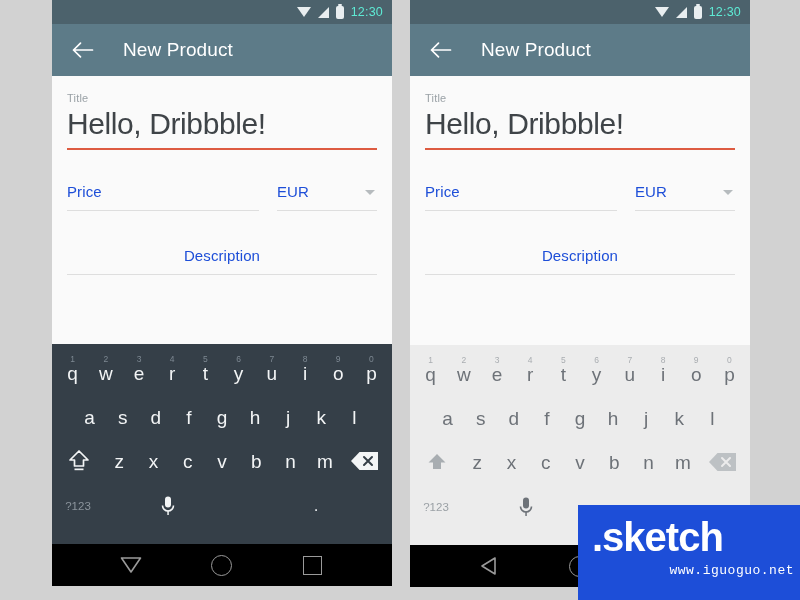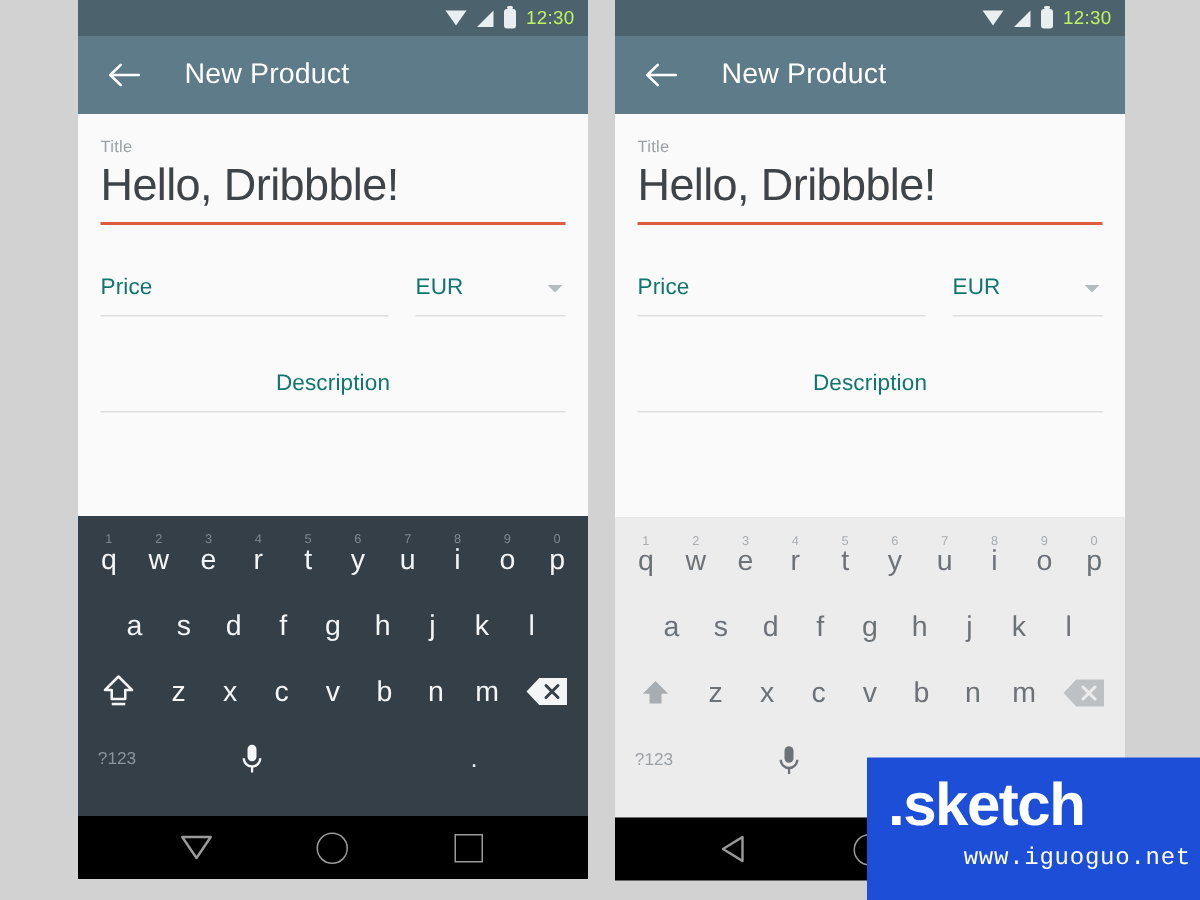--- a/index.html
+++ b/index.html
@@ -32,21 +32,21 @@
     border-left: 11px solid transparent; border-bottom: 11px solid #e9eef0;
   }
   .sb-batt {
     width: 8px; height: 13px; background: #e9eef0;
     border-radius: 2px; position: relative;
   }
   .sb-batt::before {
     content: ""; position: absolute; top: -2px; left: 2px;
     width: 4px; height: 2px; background: #e9eef0; border-radius: 1px;
   }
-  .sb-time { color: #bef264; font-size: 12.5px; letter-spacing: .2px; }
+  .sb-time { color: #5eead4; font-size: 12.5px; letter-spacing: .2px; }
 
   
   .appbar {
     height: 52px; background: #5d7b88;
     display: flex; align-items: center; padding-left: 14px;
   }
   .back-btn {
     width: 34px; height: 34px; display: flex;
     align-items: center; justify-content: center; flex: 0 0 auto;
   }
@@ -66,21 +66,21 @@
   .field-title-value {
     font-size: 30px; color: #3f4448; font-weight: 400;
     letter-spacing: -.4px; margin-top: 2px; line-height: 1.18;
   }
   .underline-active { height: 2px; background: #dd5b41; margin-top: 7px; }
   .underline-idle { height: 1px; background: #dedede; }
 
   .row-inline { display: flex; margin-top: 33px; gap: 18px; }
   .f-price { flex: 1 1 auto; }
   .f-cur   { width: 100px; position: relative; }
-  .placeholder { font-size: 15px; color: #0f766e; padding-bottom: 10px; letter-spacing: .1px; }
+  .placeholder { font-size: 15px; color: #1d4ed8; padding-bottom: 10px; letter-spacing: .1px; }
   .caret-down {
     position: absolute; right: 2px; top: 7px;
     width: 0; height: 0;
     border-left: 5.5px solid transparent; border-right: 5.5px solid transparent;
     border-top: 5.5px solid #b6bbbe;
   }
   .f-desc { margin-top: 36px; text-align: center; }
 
   
   .keyboard { padding: 7px 4px 0; }
@@ -146,21 +146,21 @@
     position: absolute; left: 578px; top: 505px;
     width: 222px; height: 95px; background: #1d4ed8;
     color: #ffffff;
   }
   .wm-main {
     font-size: 40px; font-weight: 700; letter-spacing: -1px;
     padding: 12px 0 0 14px; line-height: 1;
   }
   .wm-sub {
     font-family: "Liberation Mono", monospace;
-    font-size: 16px; text-align: right; padding-right: 6px; margin-top: 6px;
+    font-size: 13px; text-align: right; padding-right: 6px; margin-top: 6px;
     letter-spacing: .5px;
   }
 </style>
 </head>
 <body>
 
 <div class="stage">
 
   <div class="phone" id="phone-left">
 

